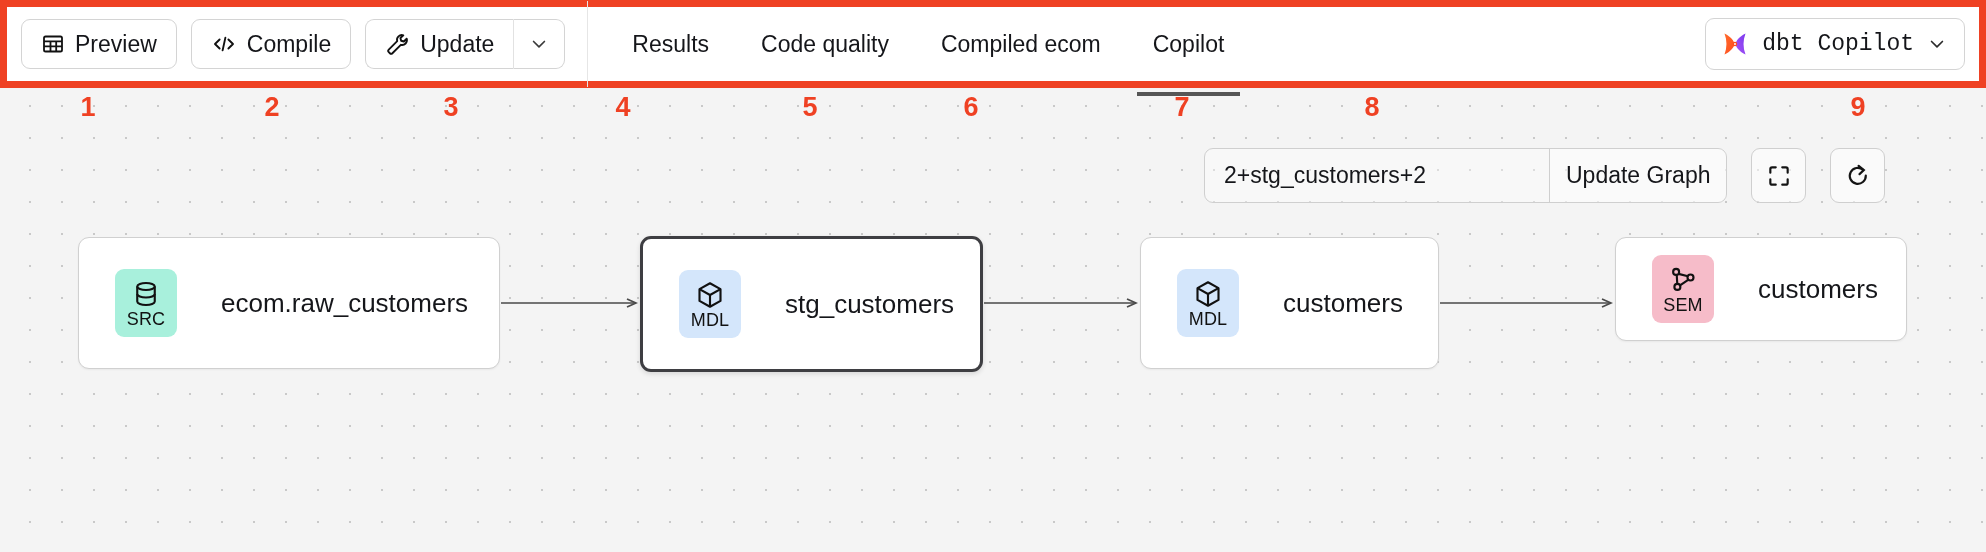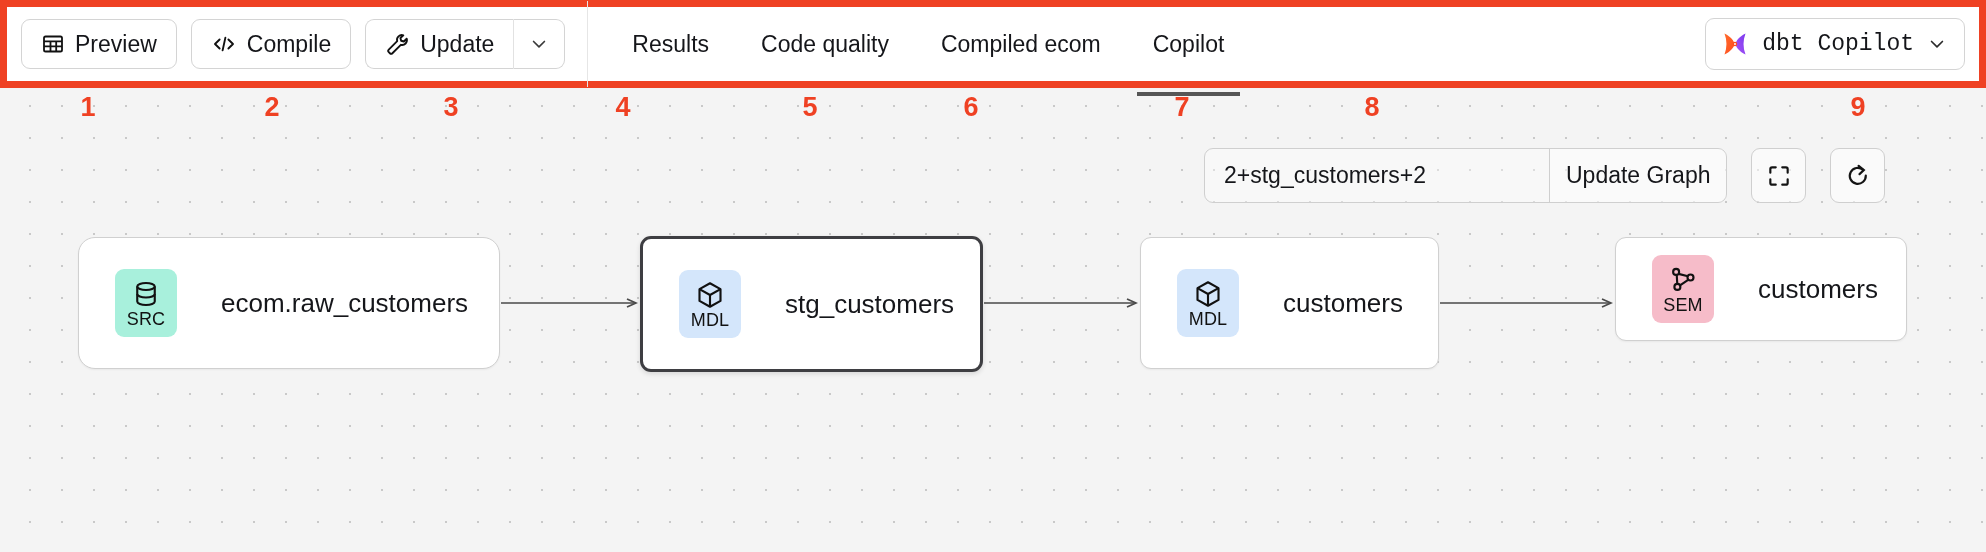--- a/index.html
+++ b/index.html
@@ -176,21 +176,21 @@
     <defs>
       <marker id="ah" markerWidth="12" markerHeight="12" refX="10" refY="5" orient="auto" markerUnits="userSpaceOnUse">
         <path d="M1,1 L10,5 L1,9" fill="none" stroke="#4a4a4a" stroke-width="1.8"></path>
       </marker>
     </defs>
     <line x1="501" y1="219" x2="636" y2="219" stroke="#4a4a4a" stroke-width="1.6" marker-end="url(#ah)"></line>
     <line x1="984" y1="219" x2="1136" y2="219" stroke="#4a4a4a" stroke-width="1.6" marker-end="url(#ah)"></line>
     <line x1="1440" y1="219" x2="1611" y2="219" stroke="#4a4a4a" stroke-width="1.6" marker-end="url(#ah)"></line>
   </svg>
 
-  <div class="node" style="left:78px; top:237px; width:422px; height:132px;border-radius:17px;">
+  <div class="node" style="left:78px; top:237px; width:422px; height:132px;">
     <div class="badge" style="background:#a8f0dc;">
       <span>
         <svg width="30" height="30" viewBox="0 0 24 24" fill="none" stroke="#111" stroke-width="1.7">
           <ellipse cx="12" cy="6" rx="7" ry="2.8"></ellipse>
           <path d="M5 6v12c0 1.55 3.13 2.8 7 2.8s7-1.25 7-2.8V6"></path>
           <path d="M5 12c0 1.55 3.13 2.8 7 2.8s7-1.25 7-2.8"></path>
         </svg>
       </span>
       <span class="badge-label">SRC</span>
     </div>

